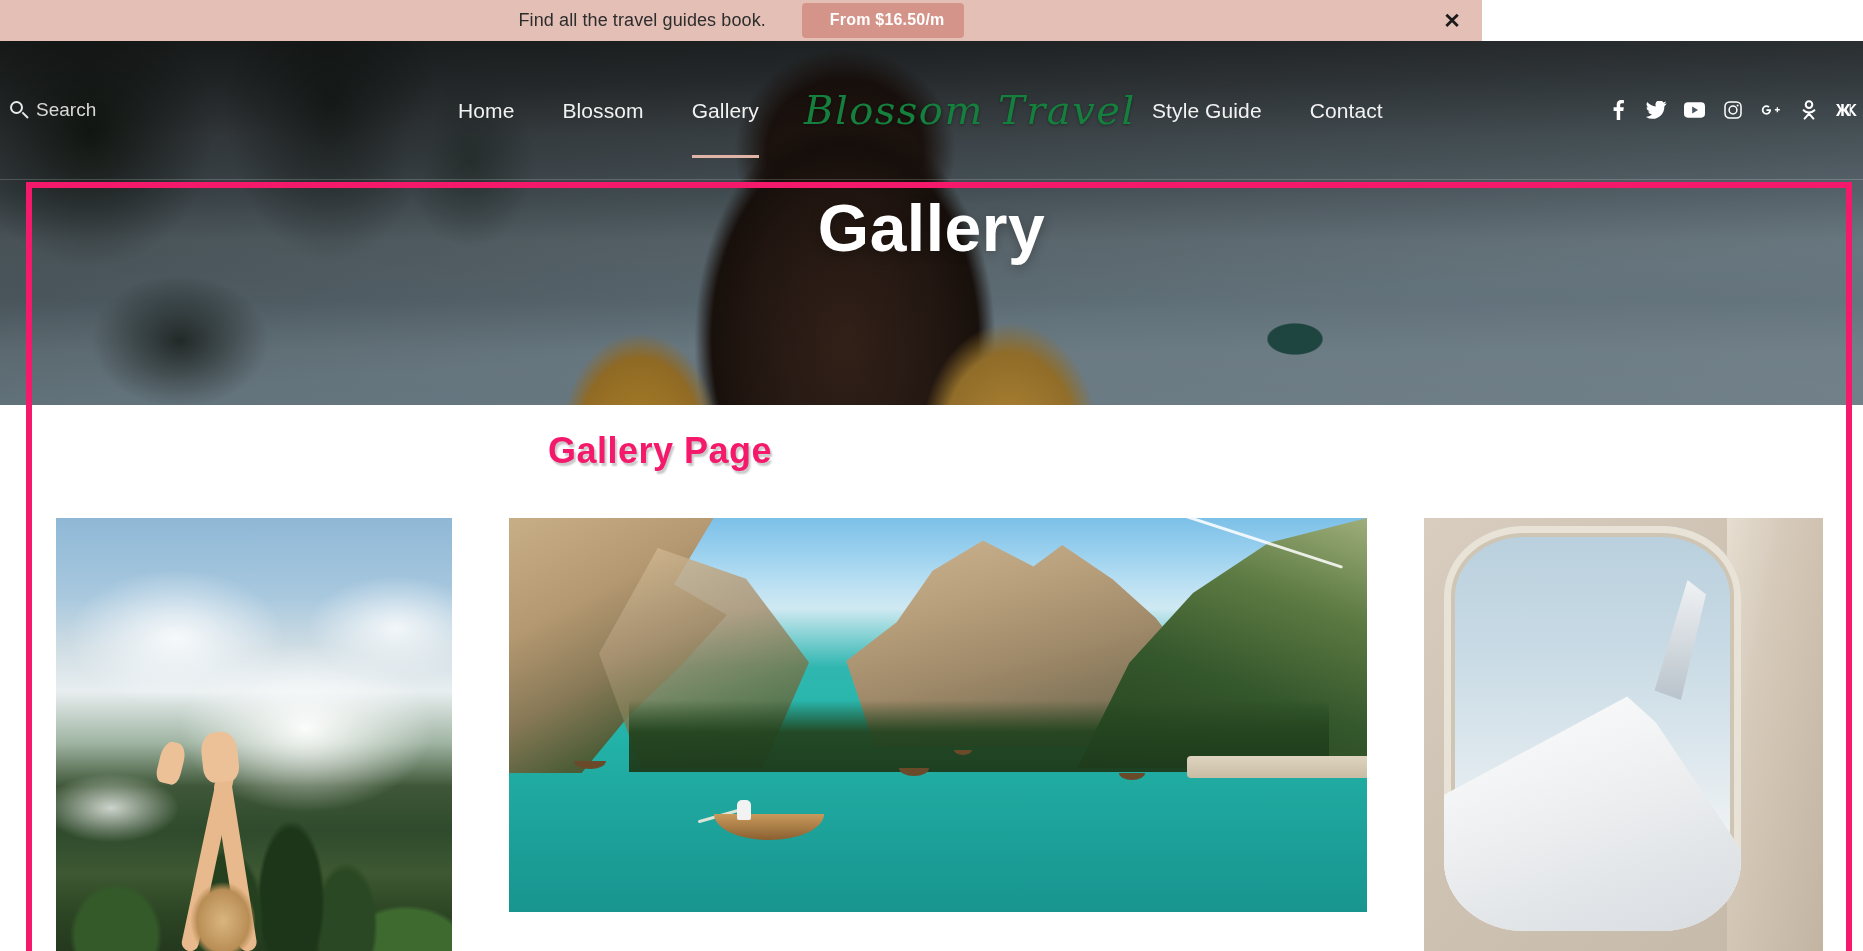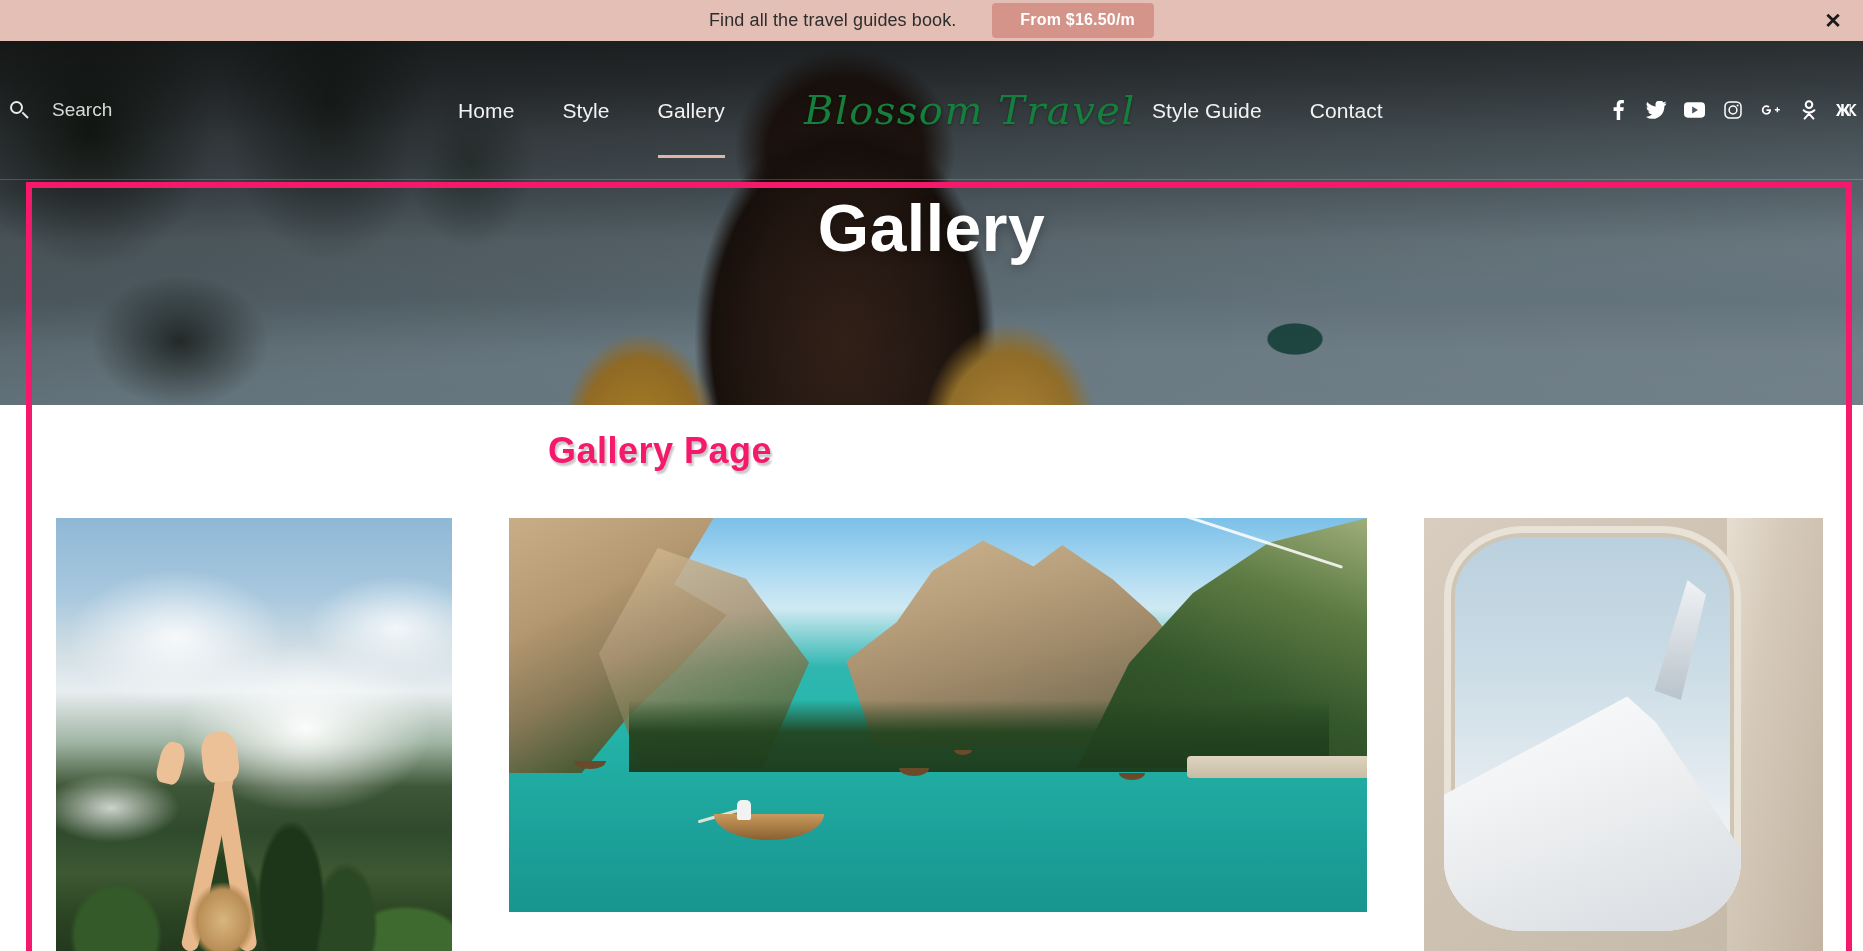--- a/index.html
+++ b/index.html
@@ -6,21 +6,21 @@
   html, body {
     width: 1863px; height: 951px;
     overflow: hidden;
     background: #ffffff;
     font-family: "Liberation Sans", sans-serif;
   }
 
   
   .promo-bar {
     position: absolute; top: 0; left: 0;
-    width: 1863px; height: 41px;
+    width: 1482px; height: 41px;
     background: #e4bfb5;
     display: flex; align-items: center; justify-content: center;
     z-index: 40;
   }
   .promo-text {
     font-size: 18px; color: #2d2d2d; letter-spacing: .1px;
     margin-right: 36px;
   }
   .promo-btn {
     background: #d5948a;
@@ -90,21 +90,21 @@
   .navbar {
     position: absolute; top: 41px; left: 0;
     width: 1863px; height: 139px;
     z-index: 20;
     display: flex; align-items: center;
     border-bottom: 1px solid rgba(255,255,255,.18);
   }
   .nav-search {
     position: absolute; left: 10px; top: 50%;
     transform: translateY(-50%);
-    display: flex; align-items: center; gap: 24px;
+    display: flex; align-items: center; gap: 8px;
     cursor: pointer;
   }
   .nav-search .mag {
     width: 18px; height: 18px; position: relative; display: inline-block;
   }
   .nav-search .mag i {
     position: absolute; left: 0; top: 0;
     width: 13px; height: 13px; border: 2px solid #e9e9e9; border-radius: 50%;
   }
   .nav-search .mag b {
@@ -383,21 +383,21 @@
   <div class="nav-search">
     <span class="mag">
         <i></i>
         <b></b>
       </span>
     <span class="nav-search-label">Search</span>
   </div>
 
   <div class="nav-left-links">
     <a class="nav-link">Home</a>
-    <a class="nav-link">Style</a>
+    <a class="nav-link">Blossom</a>
     <a class="nav-link active">Gallery</a>
   </div>
 
   <div class="brand">Blossom Travel</div>
 
   <div class="nav-right-links">
     <a class="nav-link">Style Guide</a>
     <a class="nav-link">Contact</a>
   </div>
 

